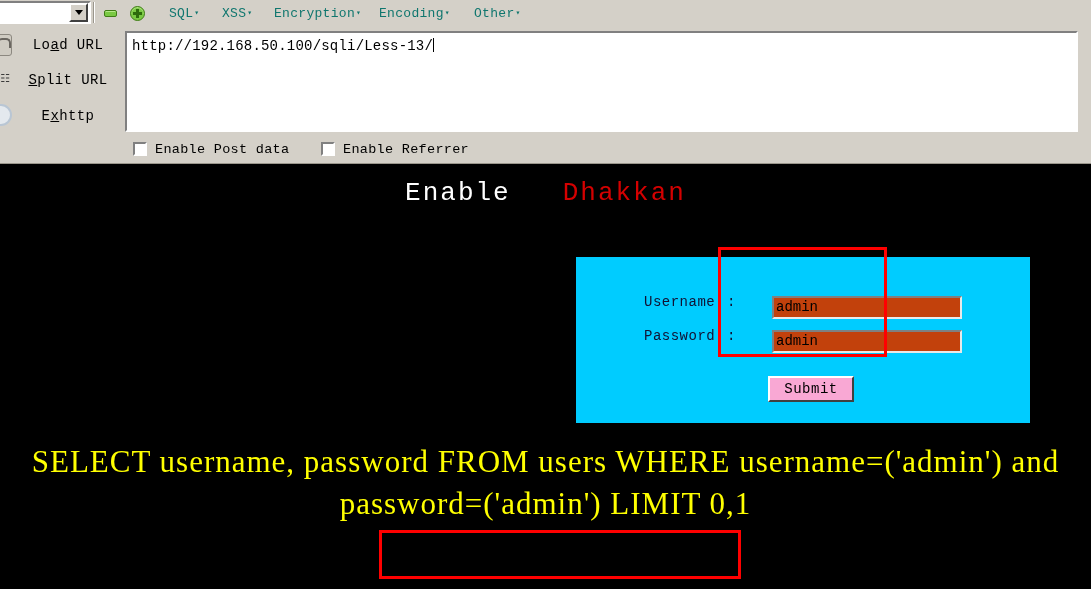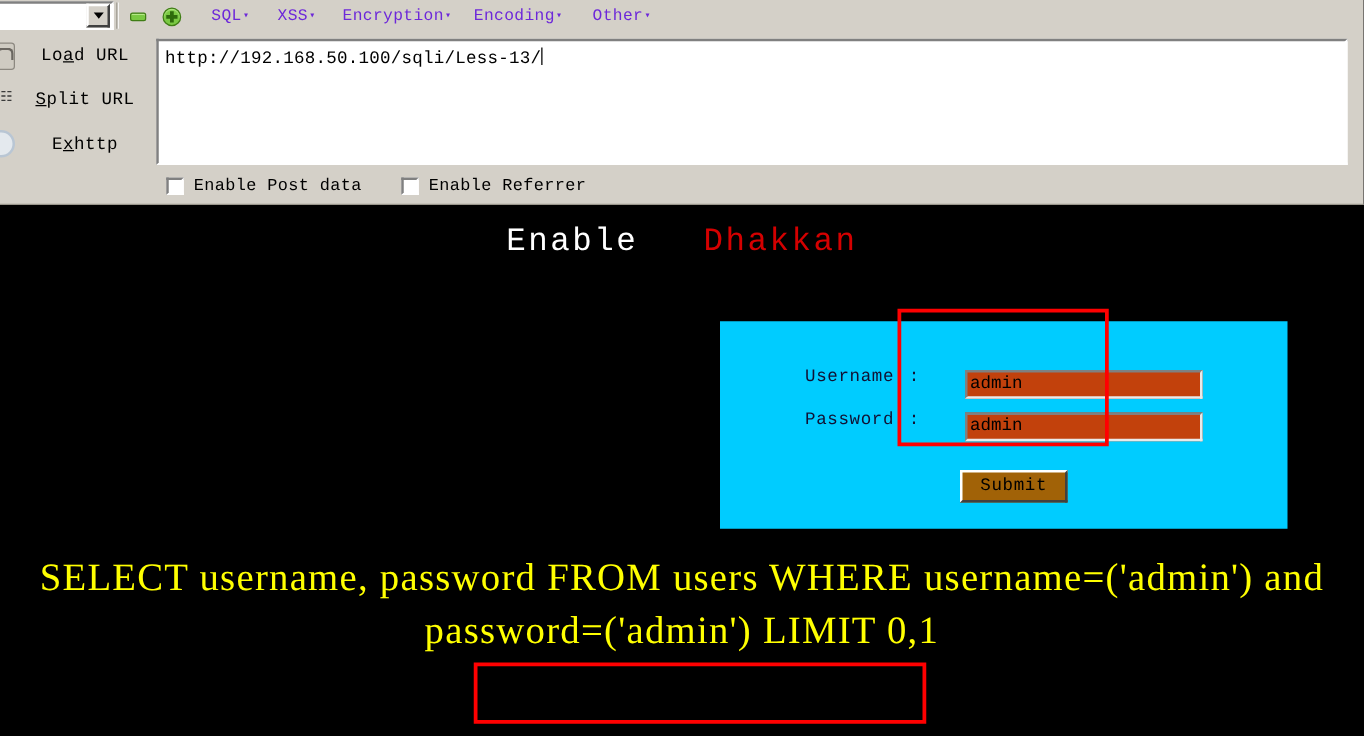--- a/index.html
+++ b/index.html
@@ -94,21 +94,21 @@
     content: ""; position: absolute; background: #2e6b0c;
   }
   .glyph-plus:before { left: 5px; top: 2px; width: 3px; height: 9px; }
   .glyph-plus:after  { left: 2px; top: 5px; width: 9px; height: 3px; }
 
   .menu-item {
     position: absolute; top: 3px;
     height: 19px;
     padding: 0 4px;
     font-size: 13px;
-    color: #6d28d9;
+    color: #0f766e;
     line-height: 19px;
     white-space: nowrap;
     letter-spacing: .3px;
     text-align: center;
   }
   .menu-item .caret { font-size: 8px; vertical-align: 2px; margin-left: 1px; }
 
   
   .side-icon {
     position: absolute; left: -10px;
@@ -268,21 +268,21 @@
     margin-top: 12px;
   }
   .submit-wrap {
     position: absolute; left: 0; top: 119px;
     width: 454px;
     display: flex; justify-content: center;
   }
   .submit-btn {
     margin-left: 16px;
     padding: 3px 14px;
-    background: #a16207;
+    background: #f9a8d4;
     border: 2px solid;
     border-color: #fff #404040 #404040 #fff;
     font-size: 14px;
     color: #000;
     letter-spacing: .5px;
     font-family: "Liberation Mono", "DejaVu Sans Mono", monospace;
   }
 
   
   .sql-echo {

